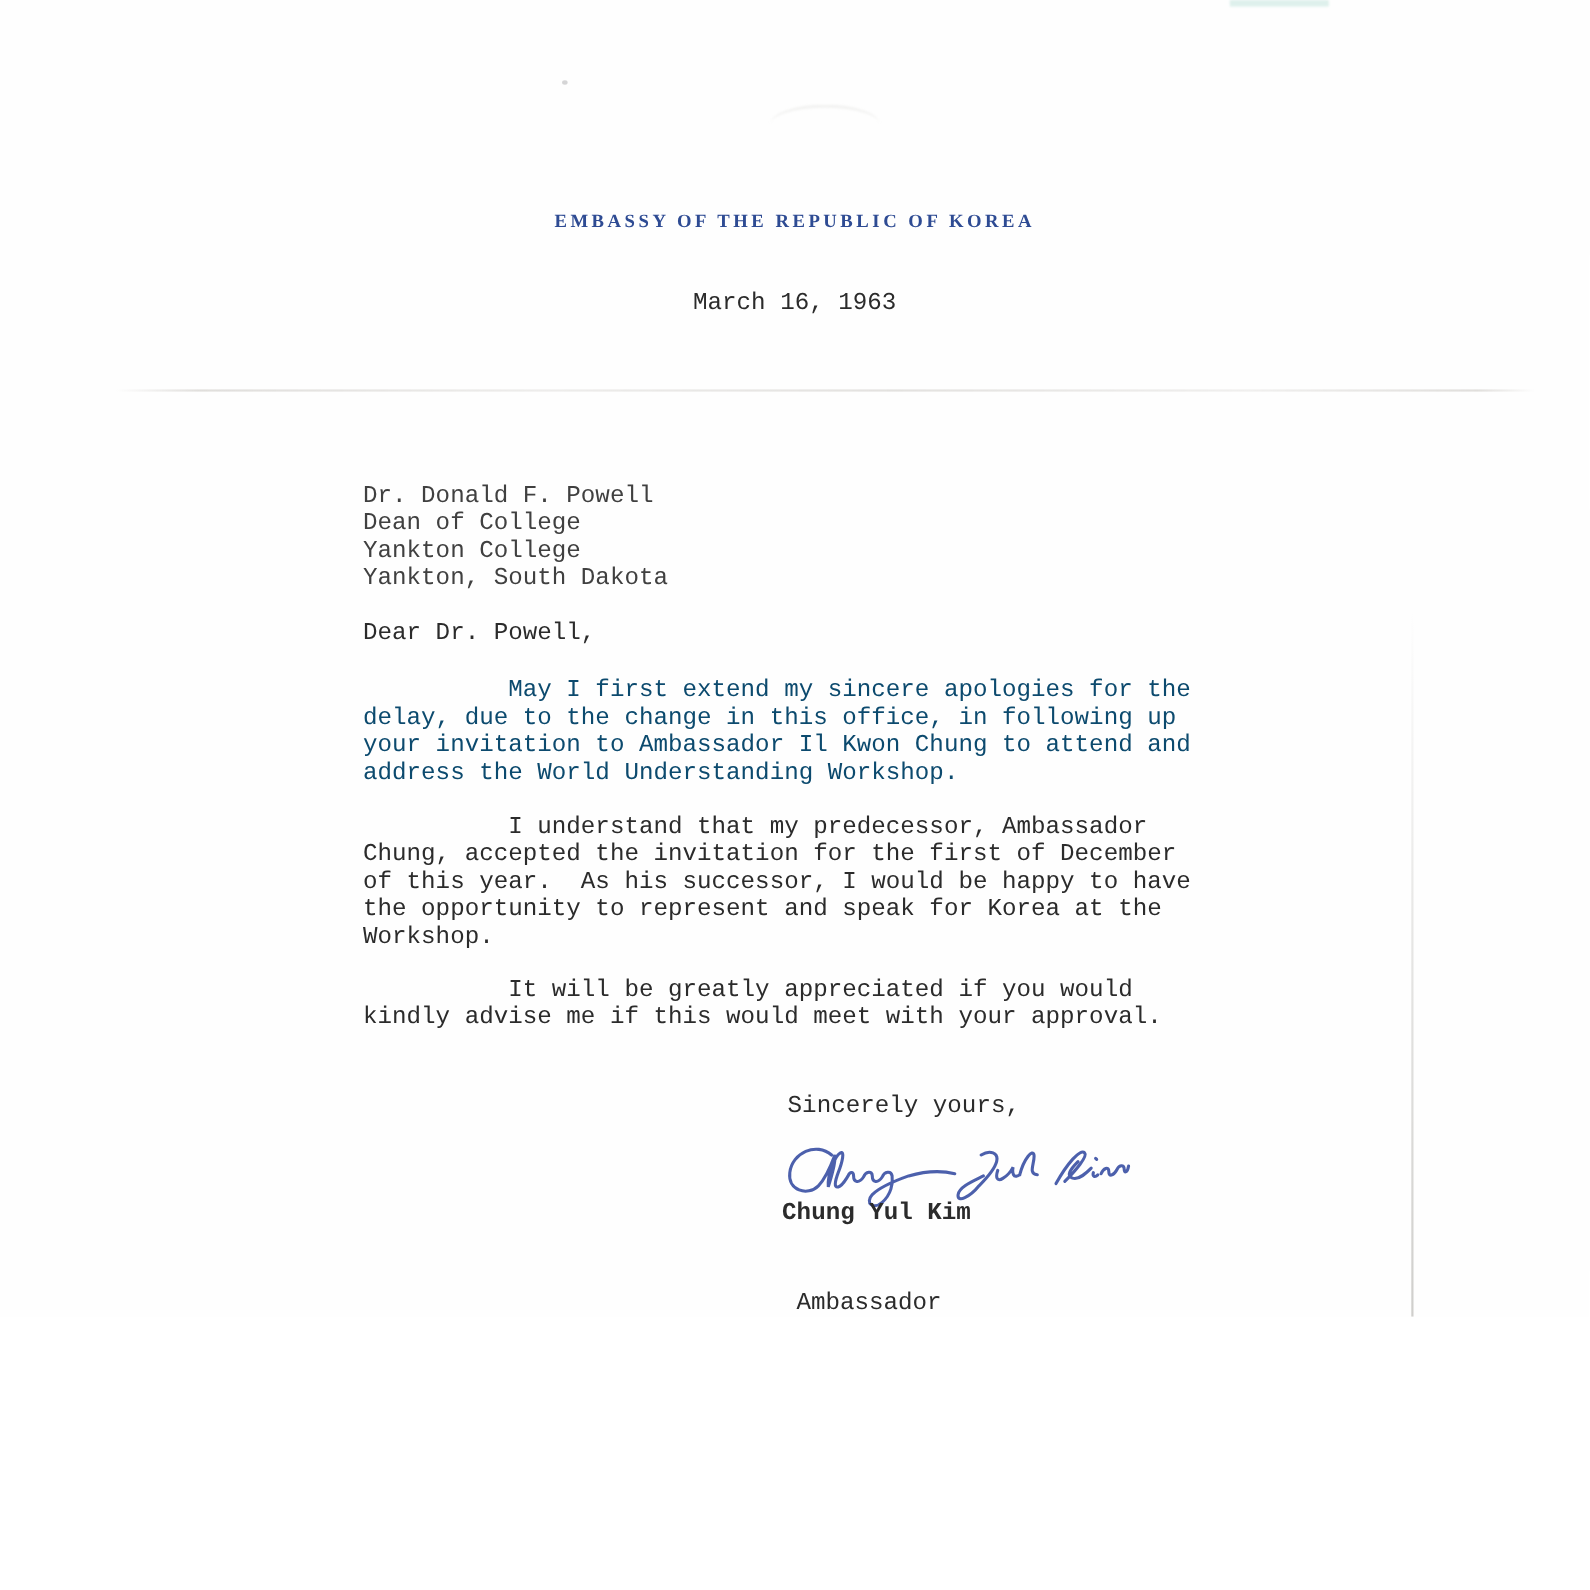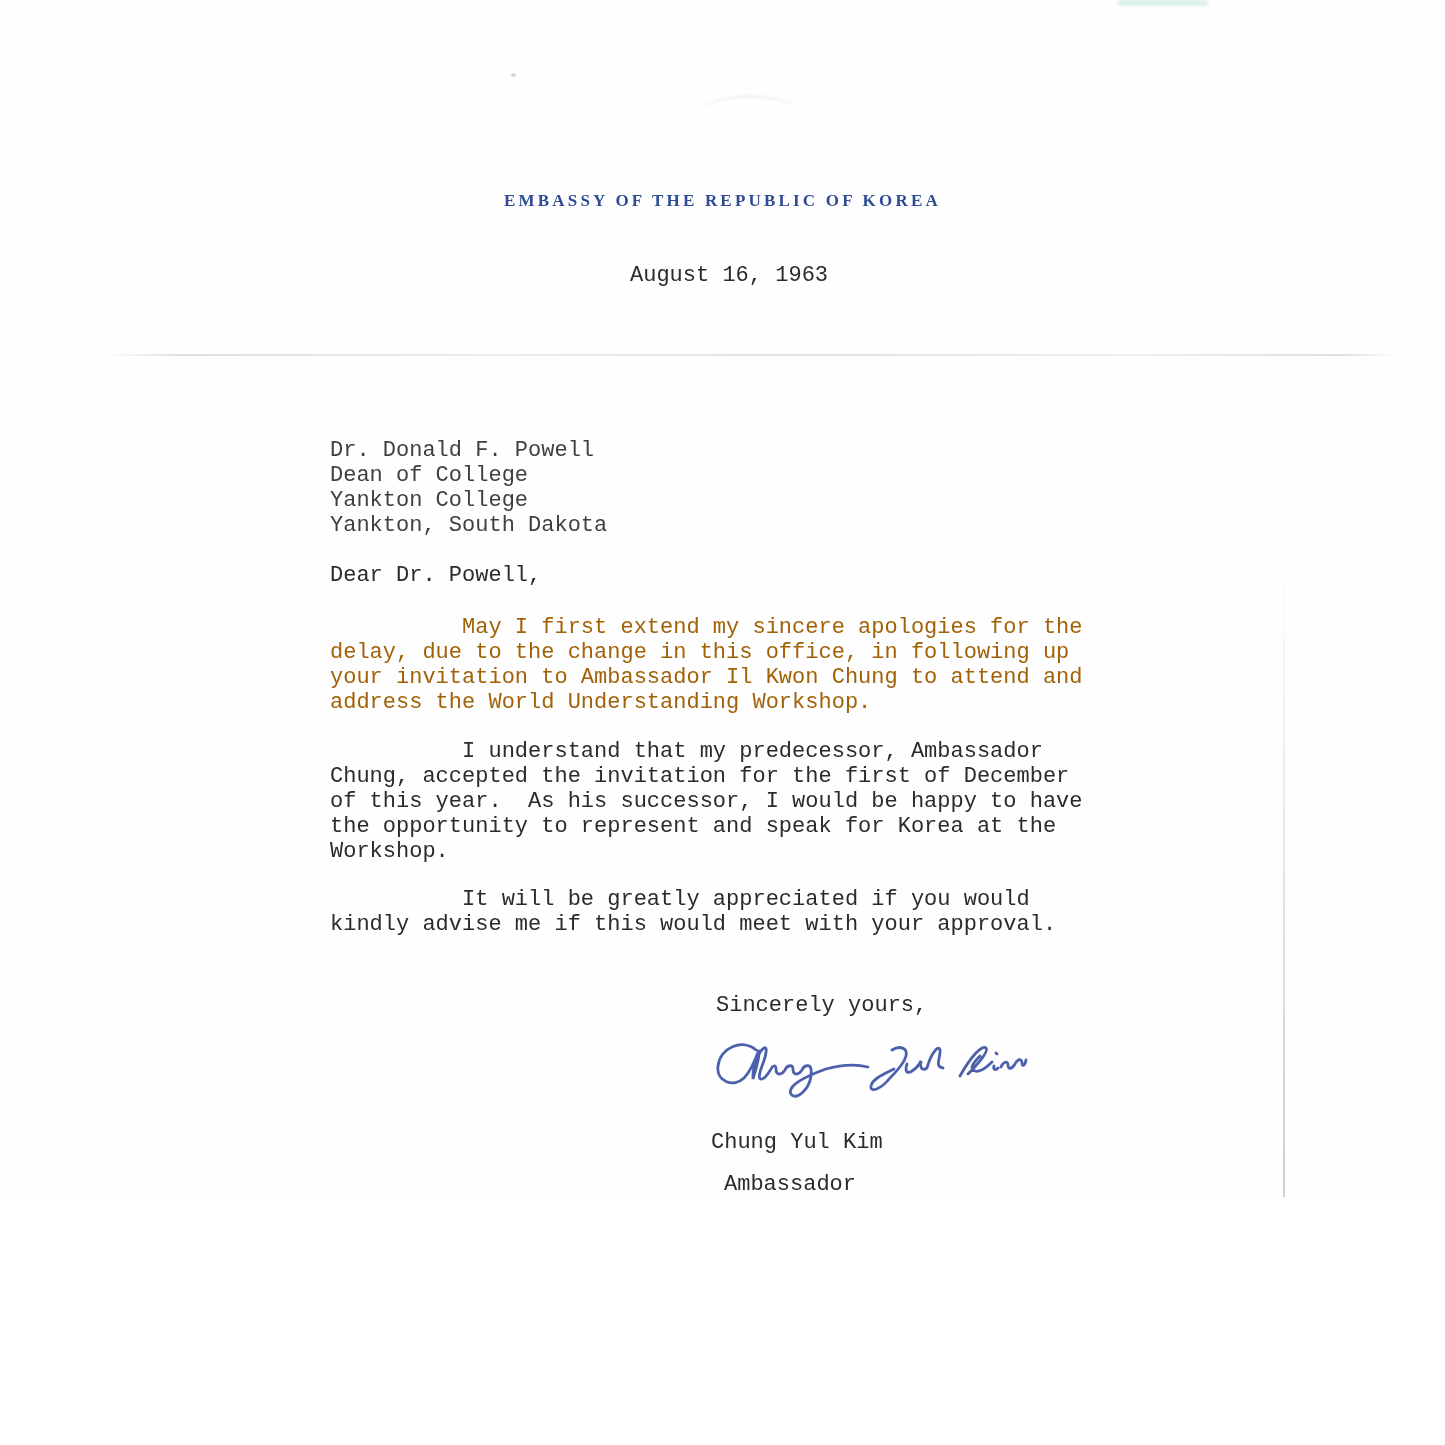--- a/index.html
+++ b/index.html
@@ -33,21 +33,21 @@
   .lh1{top:191px;font-size:17px;letter-spacing:3.2px;}
   .lh2{top:221px;font-size:16px;letter-spacing:3px;}
 
   .date{left:630px;top:263px;}
   .recipient{left:330px;top:438px;}
   .salutation{left:330px;top:563px;}
   .para1{left:330px;top:615px;}
   .para2{left:330px;top:739px;}
   .para3{left:330px;top:887px;}
   .closing{left:716px;top:993px;}
-  .typed-name{left:711px;top:1130px;}
+  .typed-name{left:711px;top:1090px;font-weight:bold;}
   .typed-title{left:724px;top:1172px;}
 
   .signature-svg{
     position:absolute;
     left:708px;top:1036px;
     width:320px;height:64px;
   }
 
   
   .fold-crease{
@@ -124,30 +124,30 @@
   <div class="fold-crease"></div>
   <div class="arc-smudge"></div>
   <div class="speck"></div>
   <div class="paper-edge-right"></div>
   <div class="bottom-smudge"></div>
   <div class="bottom-edge-teal"></div>
   <div class="top-right-tint"></div>
 
   <div class="lh lh1" style="color: rgb(46, 75, 147);">EMBASSY OF THE REPUBLIC OF KOREA</div>
 
-  <div class="tw date" style="color: rgb(43, 43, 43);">August 16, 1963</div>
+  <div class="tw date" style="color: rgb(43, 43, 43);">March 16, 1963</div>
 
   <pre class="tw recipient" style="color: #404040;">Dr. Donald F. Powell
 Dean of College
 Yankton College
 Yankton, South Dakota</pre>
 
   <div class="tw salutation" style="color: rgb(43, 43, 43);">Dear Dr. Powell,</div>
 
-  <pre class="tw para1" style="color: #a16207;">          May I first extend my sincere apologies for the
+  <pre class="tw para1" style="color: #0c4a6e;">          May I first extend my sincere apologies for the
 delay, due to the change in this office, in following up
 your invitation to Ambassador Il Kwon Chung to attend and
 address the World Understanding Workshop.</pre>
   <pre class="tw para2" style="color: rgb(43, 43, 43);">          I understand that my predecessor, Ambassador
 Chung, accepted the invitation for the first of December
 of this year.  As his successor, I would be happy to have
 the opportunity to represent and speak for Korea at the
 Workshop.</pre>
   <pre class="tw para3" style="color: rgb(43, 43, 43);">          It will be greatly appreciated if you would
 kindly advise me if this would meet with your approval.</pre>

